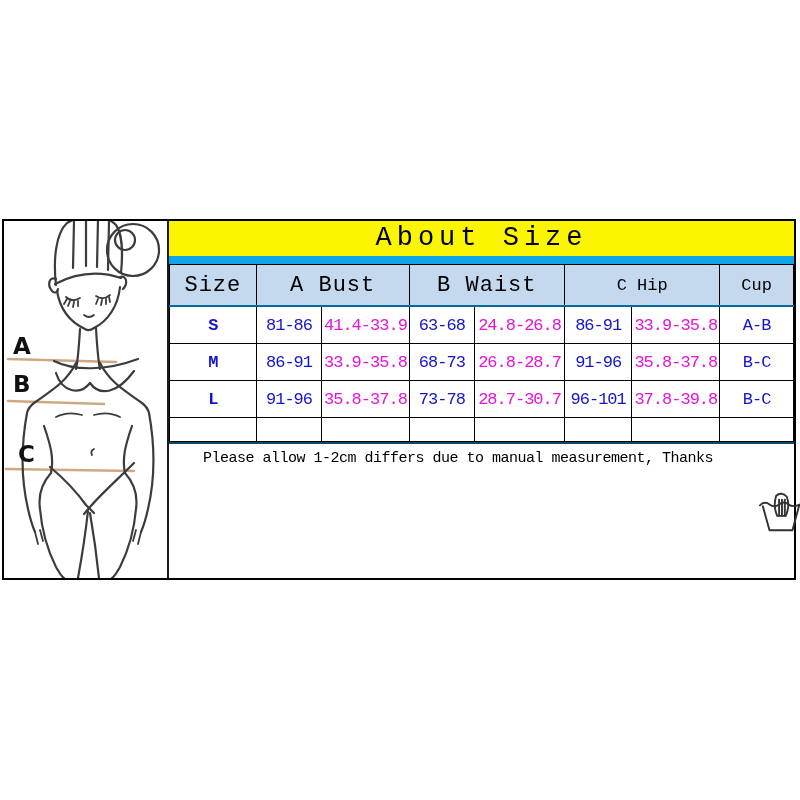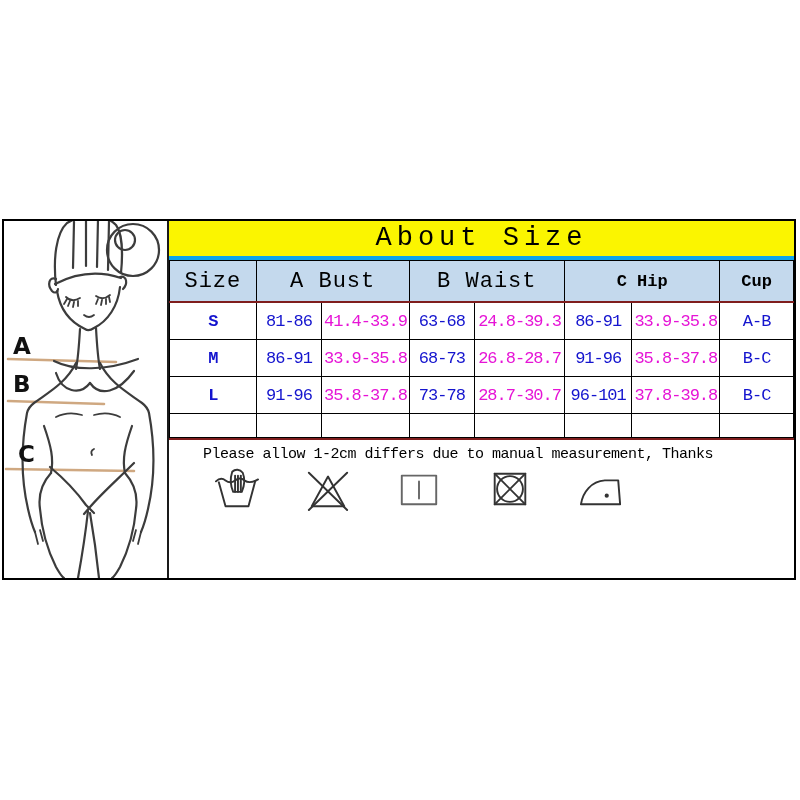--- a/index.html
+++ b/index.html
@@ -11,41 +11,41 @@
     position:absolute;left:2px;top:219px;width:794px;height:361px;
     border:2px solid #000;box-sizing:border-box;display:flex;background:#fff;
   }
   .figure-panel{
     width:163px;flex:0 0 163px;border-right:2px solid #1a1a1a;position:relative;overflow:hidden;
   }
   .figure-panel svg{display:block;}
   .table-panel{flex:1;display:flex;flex-direction:column;min-width:0;}
   .title-bar{
     height:35px;line-height:35px;text-align:center;
-    background:var(--title-bg,#FBF500);border-bottom:4px solid #0ea5e9;
+    background:var(--title-bg,#FBF500);border-bottom:8px solid #0ea5e9;
     font-size:27px;letter-spacing:5px;font-weight:500;white-space:nowrap;
   }
   table.size-table{border-collapse:collapse;width:100%;table-layout:fixed;}
   table.size-table th,table.size-table td{
     border:1px solid #000;text-align:center;vertical-align:middle;
     padding:0;overflow:hidden;white-space:nowrap;
   }
   tr.header-row th{
-    background:var(--header-bg,#C4D9ED);height:40px;border-bottom:2px solid #7f1d1d;
+    background:var(--header-bg,#C4D9ED);height:40px;border-bottom:2px solid #0369a1;
   }
   th.th-large{font-size:22px;font-weight:500;letter-spacing:1px;}
-  th.th-small{font-size:17px;font-weight:700;}
+  th.th-small{font-size:17px;font-weight:400;}
   tr.unit-row td{height:33px;font-size:16px;}
   tr.data-row td{height:36px;font-size:17px;letter-spacing:-1px;}
   td.size-label{color:var(--cm-text,#1414CE);font-weight:700;font-size:16px;letter-spacing:0;}
   td.cm-val{color:var(--cm-text,#1414CE);}
   td.inch-val{color:var(--inch-text,#E614D6);}
   td.cup-val{color:var(--cm-text,#1414CE);font-weight:400;font-size:16px;letter-spacing:0;}
   tr.empty-row td{height:23px;}
-  .bottom-section{flex:1;border-top:2px solid #7f1d1d;display:flex;flex-direction:column;}
+  .bottom-section{flex:1;border-top:2px solid #0c4a6e;display:flex;flex-direction:row;}
   .note{font-size:15px;padding:6px 0 0 34px;letter-spacing:-0.5px;white-space:nowrap;}
   .icons-row{display:flex;align-items:center;gap:47px;padding:4px 0 0 46px;}
   .icons-row svg{display:block;}
 </style>
 </head>
 <body>
 
 <div class="canvas">
   <div class="content">
 
@@ -150,21 +150,21 @@
           <th class="th-large" colspan="2">B Waist</th>
           <th class="th-small" colspan="2">C Hip</th>
           <th class="th-small">Cup</th>
         </tr>
 
         <tr class="data-row">
           <td class="size-label">S</td>
           <td class="cm-val">81-86</td>
           <td class="inch-val">41.4-33.9</td>
           <td class="cm-val">63-68</td>
-          <td class="inch-val">24.8-39.3</td>
+          <td class="inch-val">24.8-26.8</td>
           <td class="cm-val">86-91</td>
           <td class="inch-val">33.9-35.8</td>
           <td class="cup-val">A-B</td>
         </tr>
         <tr class="data-row">
           <td class="size-label">M</td>
           <td class="cm-val">86-91</td>
           <td class="inch-val">33.9-35.8</td>
           <td class="cm-val">68-73</td>
           <td class="inch-val">26.8-28.7</td>

